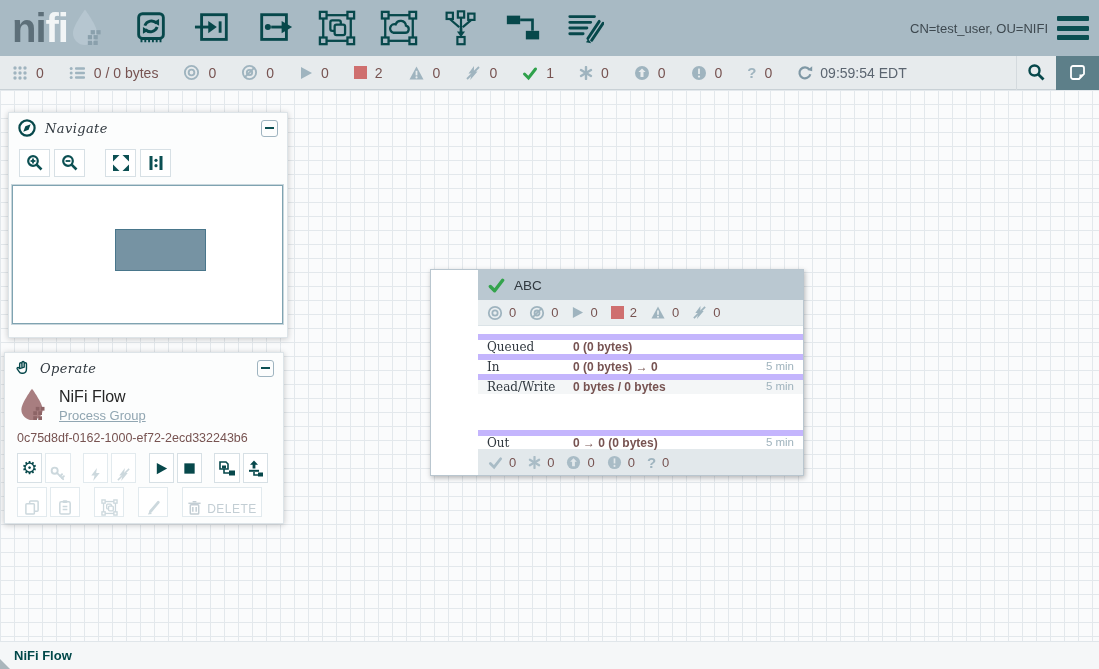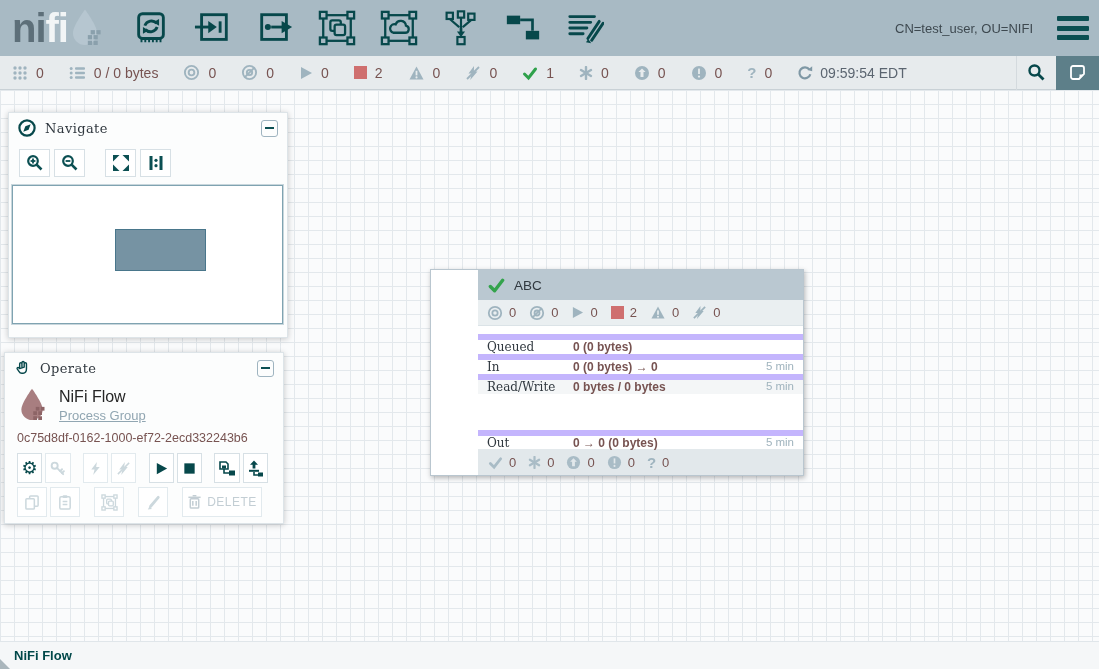--- a/index.html
+++ b/index.html
@@ -8,21 +8,21 @@
   .app { width:1099px; height:669px; display:flex; flex-direction:column; }
 
   
   .toolbar { height:56px; background:#a8bac4; display:flex; align-items:center; flex:0 0 auto; padding:0 10px 0 10px; }
   .logo { display:flex; align-items:flex-end; margin-left:2px; margin-right:30px; }
   .logo .word { font-weight:bold; font-size:40px; letter-spacing:-1px; line-height:1; }
   .logo .ni { color:#5d6f79; }
   .logo .fi { color:#f2f5f6; }
   .components { display:flex; align-items:center; gap:24px; color:#07484b; }
   .comp-btn { width:38px; height:40px; display:flex; align-items:center; justify-content:center; cursor:grab; background:transparent; border:0; color:#07484b; }
-  .toolbar-right { margin-left:auto; display:flex; align-items:center; gap:24px; }
+  .toolbar-right { margin-left:auto; display:flex; align-items:center; gap:9px; }
   .user-id { font-size:13px; color:#3e4950; }
   .hamburger { width:32px; height:24px; display:flex; flex-direction:column; justify-content:space-between; background:transparent; border:0; cursor:pointer; }
   .hamburger span { display:block; height:5px; border-radius:1px; background:#0b4f52; }
 
   
   .statusbar { height:34px; background:#e7ebed; border-bottom:1px solid #c9d1d6; display:flex; align-items:center; flex:0 0 auto; padding-left:12px; font-size:14px; }
   .sb-left { display:flex; align-items:center; gap:25px; }
   .sb-item { display:flex; align-items:center; gap:8px; color:#9fb4bf; }
   .sb-item .cnt { color:#775351; font-weight:500; }
   .sb-time { display:flex; align-items:center; gap:7px; color:#7f98a5; }
@@ -33,40 +33,40 @@
   .sq-red { width:13px; height:13px; background:#cf6f6f; display:inline-block; }
   .q-glyph { font-weight:bold; color:#9fb4bf; font-size:15px; line-height:1; }
 
   
   .canvas { position:relative; flex:1 1 auto; background-color:#fafbfc;
     background-image:linear-gradient(#e3e8ec 1px, transparent 1px),linear-gradient(90deg,#e3e8ec 1px, transparent 1px);
     background-size:14px 14px; overflow:hidden; }
 
   
   .panel { position:absolute; width:280px; background:#fcfdfd; border:1px solid #dde4e8; box-shadow:0 1px 6px rgba(0,0,0,.22); }
-  .panel-header { height:30px; display:flex; align-items:center; gap:9px; padding:0 9px; }
+  .panel-header { height:30px; display:flex; align-items:center; gap:9px; padding:0 9px;font-style:italic; }
   .panel-title { font-family:"DejaVu Serif", serif; font-size:13px; color:#30383f; letter-spacing:.4px; }
   .collapse-btn { margin-left:auto; width:17px; height:17px; background:#fcfdfd; border:1px solid #9fb4c0; border-radius:3px; display:flex; align-items:center; justify-content:center; cursor:pointer; }
   .collapse-btn i { display:block; width:9px; height:2px; background:#0b4f52; }
 
   .navigate { left:8px; top:22px; height:226px; }
   .nav-buttons { display:flex; align-items:center; gap:4px; margin:6px 10px 8px 10px; }
   .nav-btn { width:31px; height:28px; background:#fff; border:1px solid #d7e0e5; display:flex; align-items:center; justify-content:center; color:#0b4f52; cursor:pointer; }
   .nav-gap { width:12px; }
   .minimap { margin:4px 4px 0 3px; height:139px; background:#ffffff; border:1px solid #7fa3b1; outline:1px solid #c8d6dc; position:relative; cursor:pointer; }
   .minimap-rect { position:absolute; left:102px; top:43px; width:91px; height:42px; background:#7693a3; border:1px solid #49768b; }
 
   .operate { left:4px; top:262px; height:172px; }
   .flow-row { display:flex; align-items:center; gap:12px; padding:4px 12px 2px 12px; }
   .flow-name { font-size:16px; color:#262626; }
   .flow-type { font-size:13px; color:#91a6b2; margin-top:2px;text-decoration:underline; }
   .flow-id { padding:6px 12px 8px 12px; font-size:12.5px; color:#775351; }
   .op-row { display:flex; align-items:center; padding:0 12px; margin-bottom:4px; }
   .op-btn { width:30px; height:30px; background:#fff; border:1px solid #d7e0e5; display:flex; align-items:center; justify-content:center; color:#07484b; cursor:pointer; margin-right:3px; }
-  .op-btn.off { color:#ccd8dd; border-color:#e2eaee; cursor:default; }
+  .op-btn.off { color:#ccd8dd; border-color:#e2eaee; cursor:default;align-items:flex-end; }
   .op-gap { width:11px; }
   .op-btn.wide { width:80px; gap:5px; font-size:12px; color:#c3ced4; letter-spacing:.5px; }
   .gear-glyph { font-size:18px; line-height:1; }
 
   
   .pg { position:absolute; left:430px; top:179px; width:374px; background:#fff; border:1px solid #b9c6cf; box-shadow:1px 2px 5px rgba(0,0,0,.28); cursor:pointer;padding-left:47px; }
   .pg-header { height:30px; background:#bac8d1; display:flex; align-items:center; gap:9px; padding:0 10px; }
   .pg-name { font-size:13.5px; color:#30383f; }
   .pg-strip { height:26px; background:#eaeff1; border-bottom:1px solid #dbe3e7; display:flex; align-items:center; padding:0 9px; gap:13px; font-size:13px; }
   .pg-strip .sb-item { gap:6px; }

